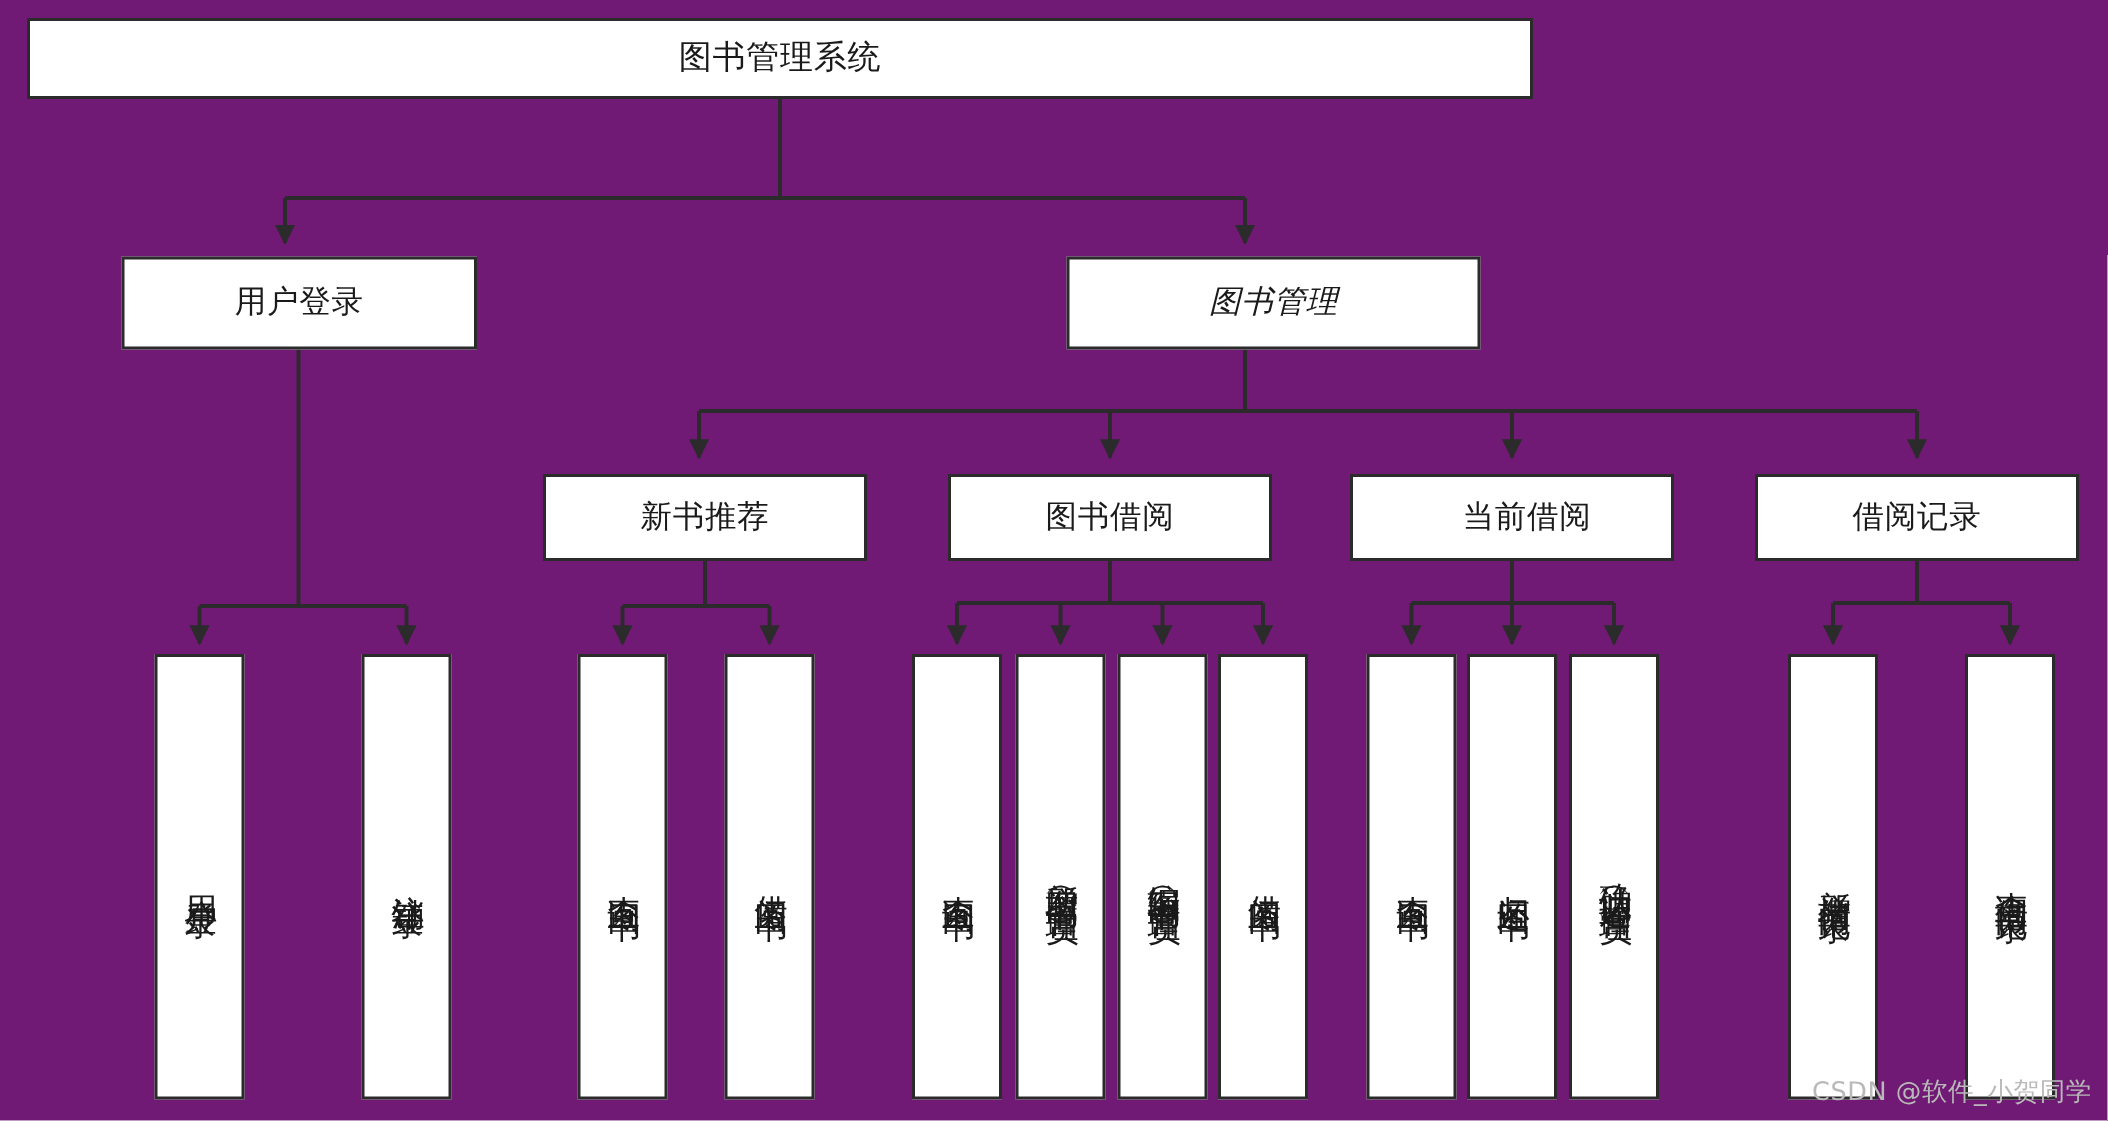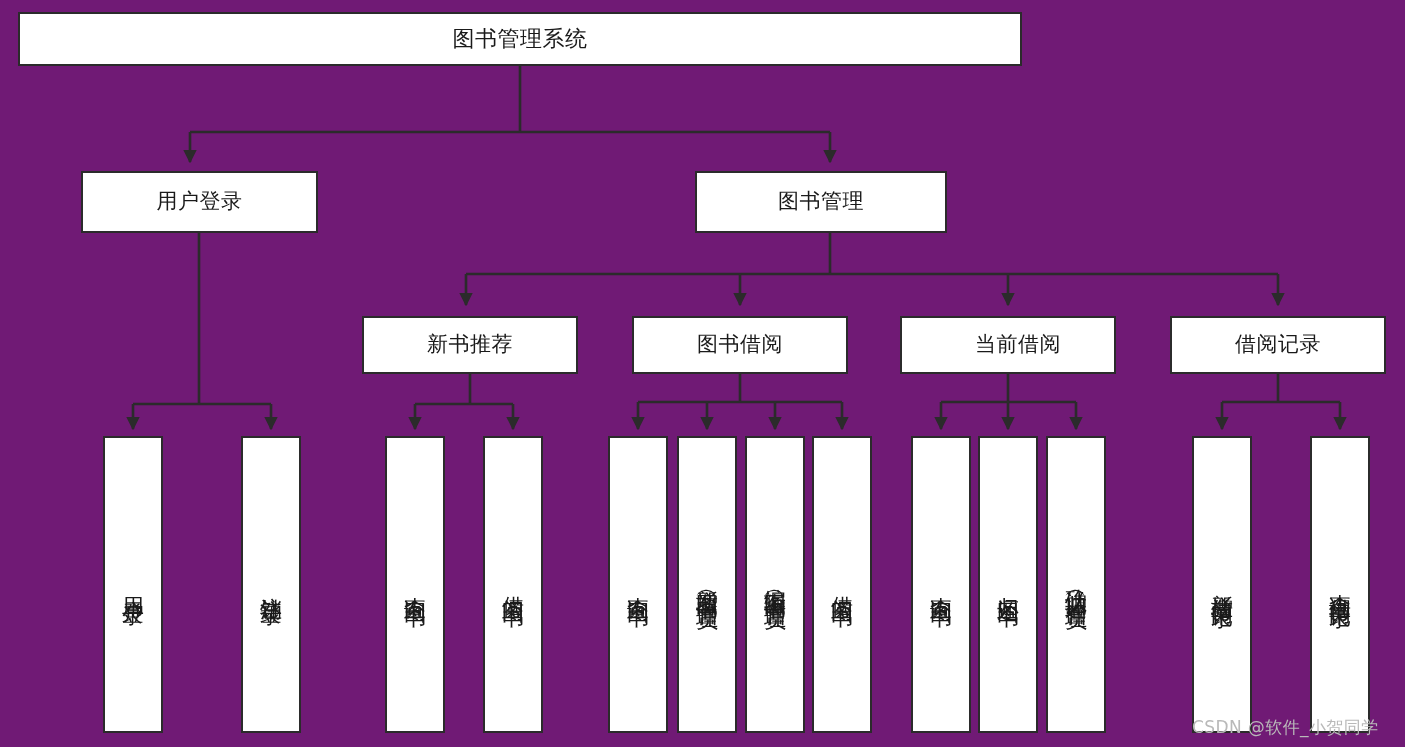--- a/index.html
+++ b/index.html
@@ -62,20 +62,21 @@
     letter-spacing: 3px;
     white-space: nowrap;
   }
   .watermark {
     position: absolute;
     color: #b9b9b9;
     font-size: 17px;
     white-space: nowrap;
     letter-spacing: 0.4px;
     font-family: "DejaVu Sans", "Liberation Sans", sans-serif;
+    margin-left: 16px;
   }
 </style>
 </head>
 <body>
 
 <div id="canvas">
 
   <svg id="edges" viewBox="0 0 1405 747" xmlns="http://www.w3.org/2000/svg">
     <defs>
       <marker id="arrow" viewBox="0 0 10 10" refX="9" refY="5" markerWidth="5.2" markerHeight="5.2" orient="auto-start-reverse">
@@ -126,21 +127,21 @@
     </g>
   </svg>
 
   <div class="node horiz root" style="left:18px; top:12px; width:1004px; height:54px;">
     <span class="label">图书管理系统</span>
   </div>
 
   <div class="node horiz" style="left:81px; top:171px; width:237px; height:62px;">
     <span class="label">用户登录</span>
   </div>
-  <div class="node horiz" style="left:695px; top:171px; width:252px; height:62px;">
+  <div class="node horiz" style="left:711px; top:171px; width:276px; height:62px;font-style:italic;">
     <span class="label">图书管理</span>
   </div>
 
   <div class="node horiz" style="left:632px; top:316px; width:216px; height:58px;">
     <span class="label">图书借阅</span>
   </div>
   <div class="node horiz" style="left:362px; top:316px; width:216px; height:58px;">
     <span class="label">新书推荐</span>
   </div>
   <div class="node horiz" style="left:900px; top:316px; width:216px; height:58px;padding-left:20px;">

